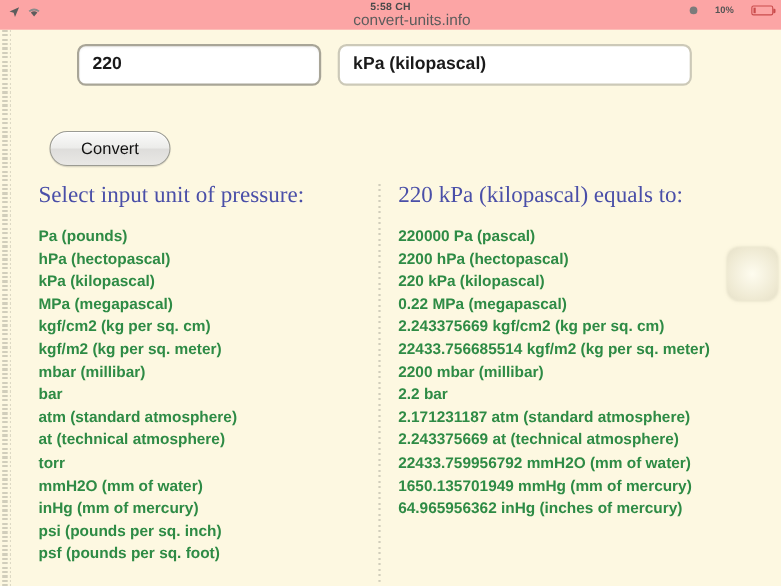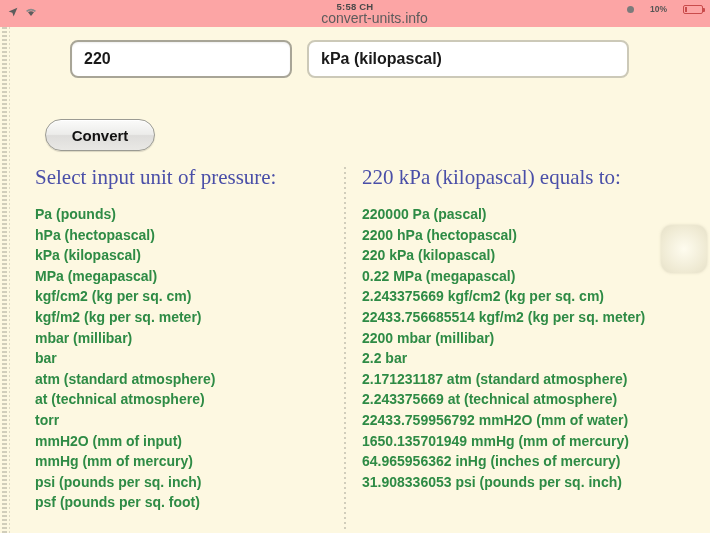--- a/index.html
+++ b/index.html
@@ -168,21 +168,21 @@
     position: absolute;
     left: 45px; top: 92px;
     width: 110px;
     height: 32px;
     border-radius: 17px;
     border: 1px solid #9b9b93;
     background: linear-gradient(to bottom, #fbfbfa 0%, #ececea 48%, #dedddb 52%, #e9e8e5 100%);
     box-shadow: 0 1px 1px rgba(0,0,0,0.14), inset 0 1px 0 rgba(255,255,255,0.9);
     font-family: "Liberation Sans", sans-serif;
     font-size: 15px;
-    font-weight: bold;
+    font-weight: normal;
     color: #121212;
     cursor: pointer;
     padding: 0;
   }
 
   
   #columns {
     position: absolute;
     left: 0; top: 138px;
     width: 710px;
@@ -296,22 +296,22 @@
           <li>hPa (hectopascal)</li>
           <li>kPa (kilopascal)</li>
           <li>MPa (megapascal)</li>
           <li>kgf/cm2 (kg per sq. cm)</li>
           <li>kgf/m2 (kg per sq. meter)</li>
           <li>mbar (millibar)</li>
           <li>bar</li>
           <li>atm (standard atmosphere)</li>
           <li>at (technical atmosphere)</li>
           <li>torr</li>
-          <li>mmH2O (mm of input)</li>
-          <li>mmHg (mm of mercury)</li>
+          <li>mmH2O (mm of water)</li>
+          <li>inHg (mm of mercury)</li>
           <li>psi (pounds per sq. inch)</li>
           <li>psf (pounds per sq. foot)</li>
         </ul>
     </div>
 
     <div class="col" id="col-right">
       <h2 class="col-heading">220 kPa (kilopascal) equals to:</h2>
       <ul class="unit-list" id="results-list">
           <li>220000 Pa (pascal)</li>
           <li>2200 hPa (hectopascal)</li>
@@ -319,20 +319,19 @@
           <li>0.22 MPa (megapascal)</li>
           <li>2.243375669 kgf/cm2 (kg per sq. cm)</li>
           <li>22433.756685514 kgf/m2 (kg per sq. meter)</li>
           <li>2200 mbar (millibar)</li>
           <li>2.2 bar</li>
           <li>2.171231187 atm (standard atmosphere)</li>
           <li>2.243375669 at (technical atmosphere)</li>
           <li>22433.759956792 mmH2O (mm of water)</li>
           <li>1650.135701949 mmHg (mm of mercury)</li>
           <li>64.965956362 inHg (inches of mercury)</li>
-          <li>31.908336053 psi (pounds per sq. inch)</li>
         </ul>
     </div>
   </div>
 
   <div id="assistive-touch"></div>
 
 </div>
 
 </body></html>

